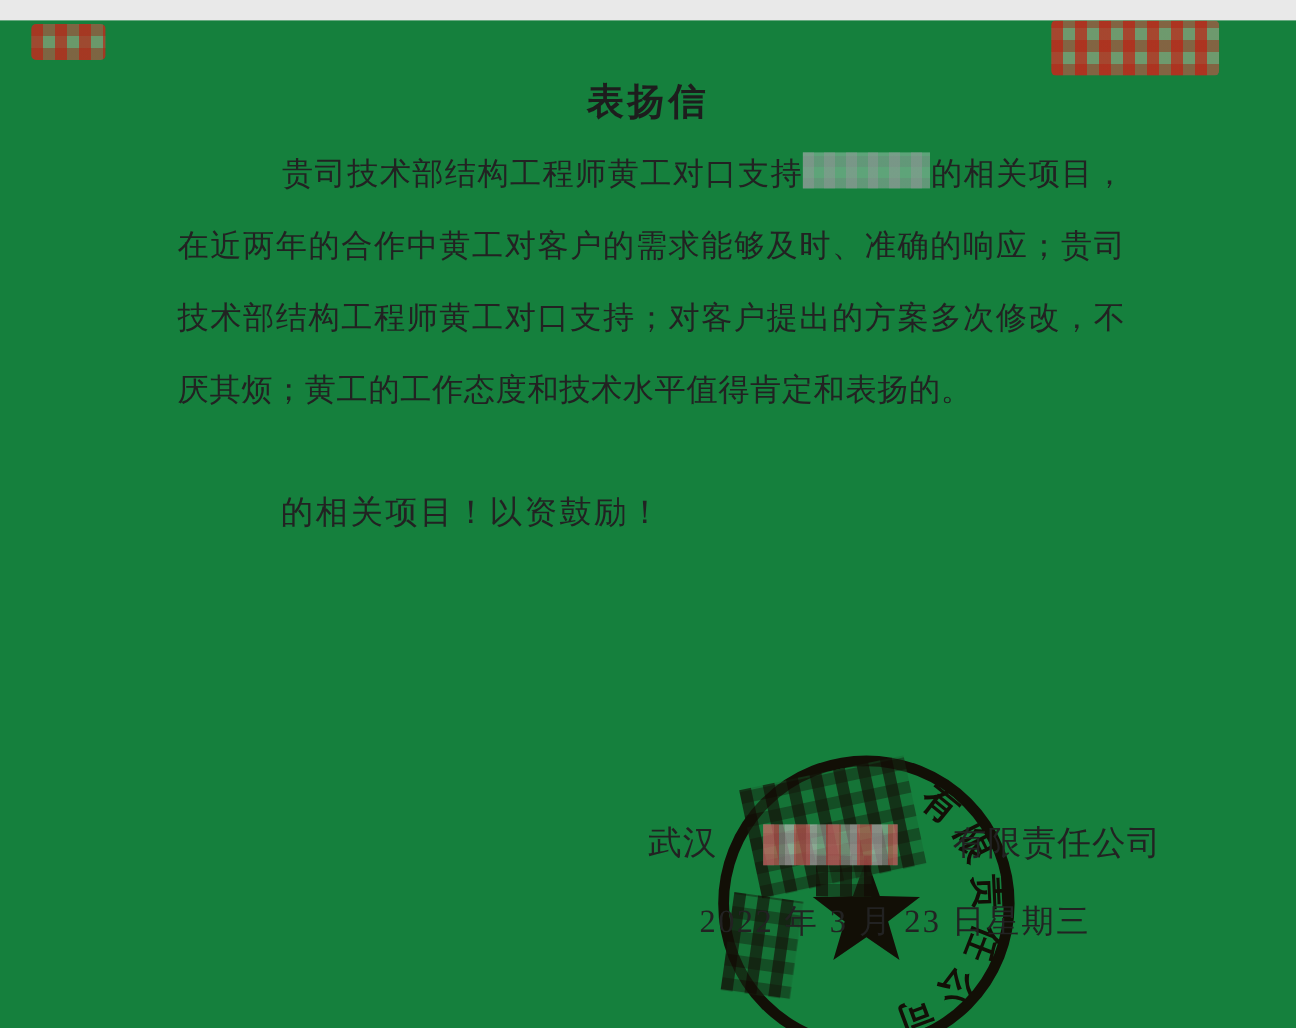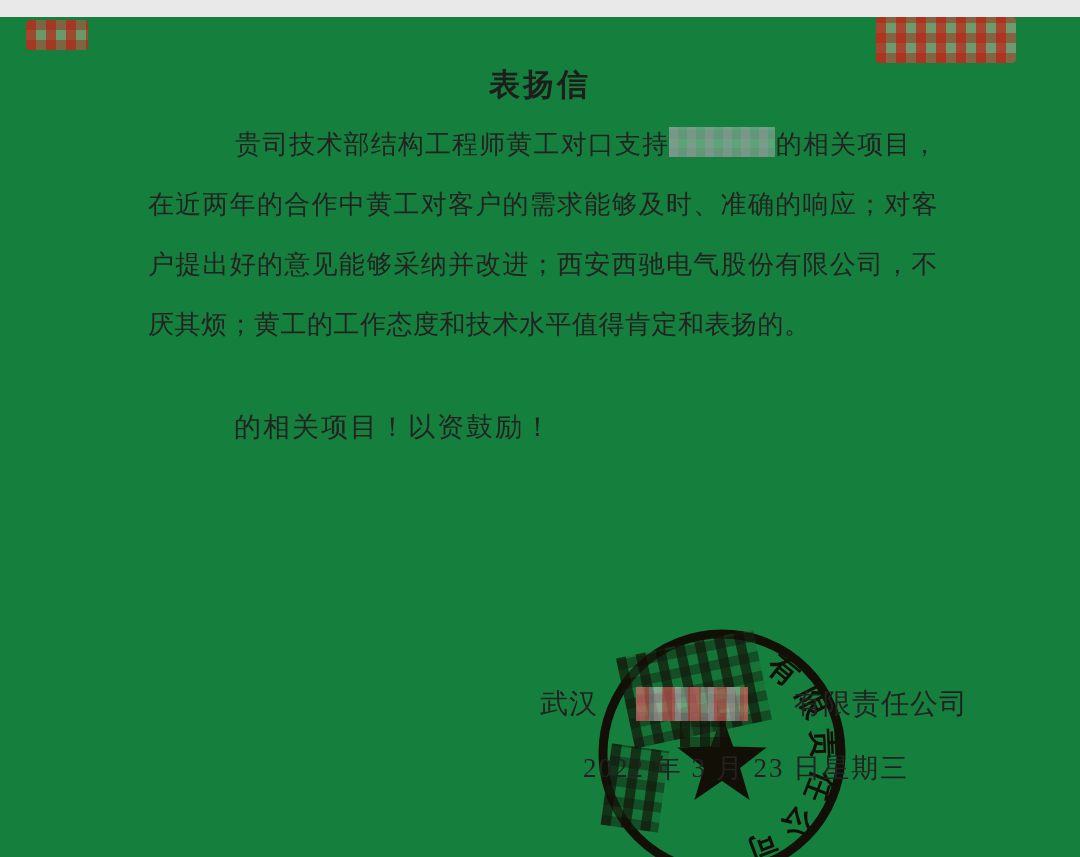--- a/index.html
+++ b/index.html
@@ -104,21 +104,21 @@
 <body>
 
 <div class="page">
 
   <div class="corner-mark tl mosaic-red"></div>
   <div class="corner-mark tr mosaic-red"></div>
 
   <div class="title">表扬信</div>
 
 
-  <div class="body-par"><span>贵司技术部结构工程师黄工对口支持</span><span class="redact-inline mosaic-gray"></span><span>的相关项目，在近两年的合作中黄工对客户的需求能够及时、准确的响应；对客户提出好的意见能够采纳并改进；西安西驰电气股份有限公司，不厌其烦；黄工的工作态度和技术水平值得肯定和表扬的。</span></div>
+  <div class="body-par"><span>贵司技术部结构工程师黄工对口支持</span><span class="redact-inline mosaic-gray"></span><span>的相关项目，在近两年的合作中黄工对客户的需求能够及时、准确的响应；贵司技术部结构工程师黄工对口支持；对客户提出的方案多次修改，不厌其烦；黄工的工作态度和技术水平值得肯定和表扬的。</span></div>
 
   <div class="closing">的相关项目！以资鼓励！</div>
 
   <div class="seal">
     <svg width="256" height="256" viewBox="0 0 256 256">
       <defs>
         <path id="sealArc" d="M128,35 A93,93 0 0 1 221,128 A93,93 0 0 1 128,221 A93,93 0 0 1 35,128 A93,93 0 0 1 128,35"></path>
       </defs>
       <circle cx="128" cy="128" r="119" fill="none" stroke="#d81e18" stroke-width="9"></circle>
       <polygon fill="#d81e18" points="128,90 139.2,121.6 172.7,122.5 146.1,142.9 155.6,175 128,156 100.4,175 109.9,142.9 83.3,122.5 116.8,121.6"></polygon>

